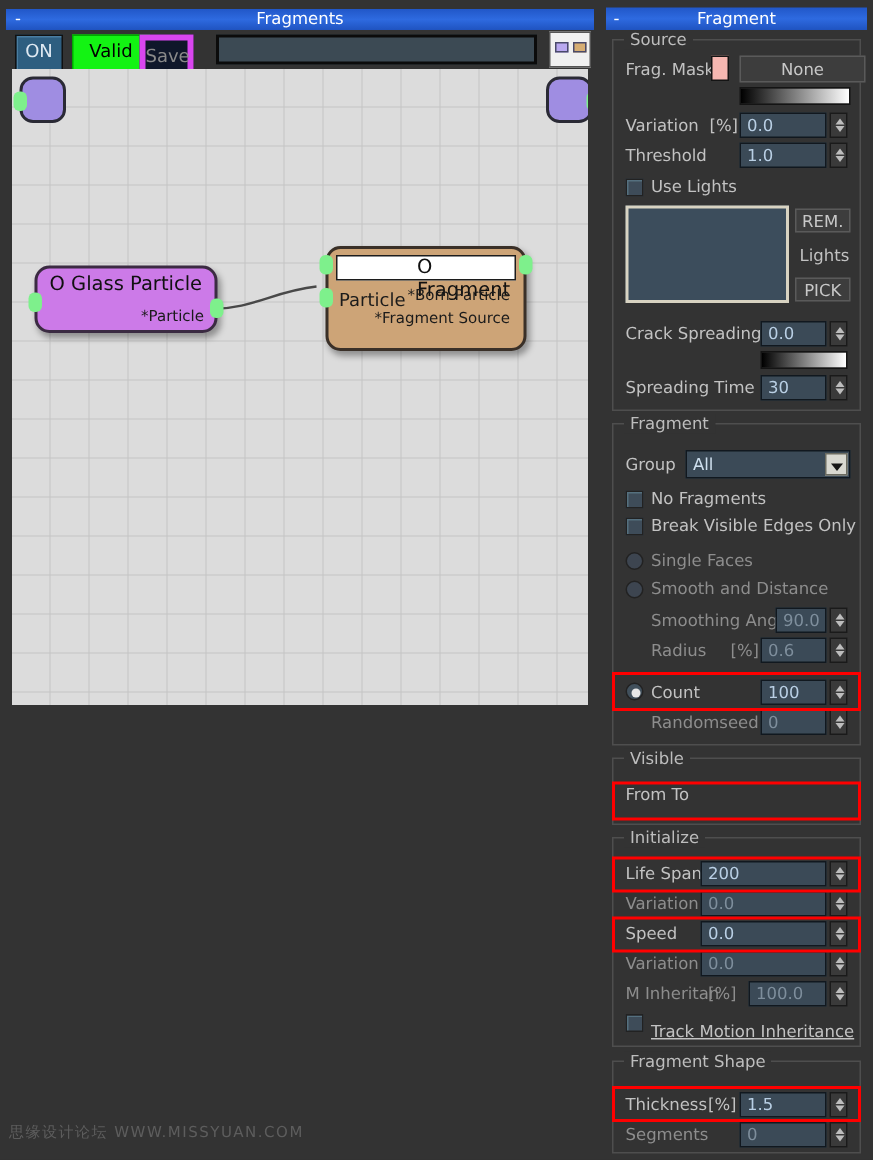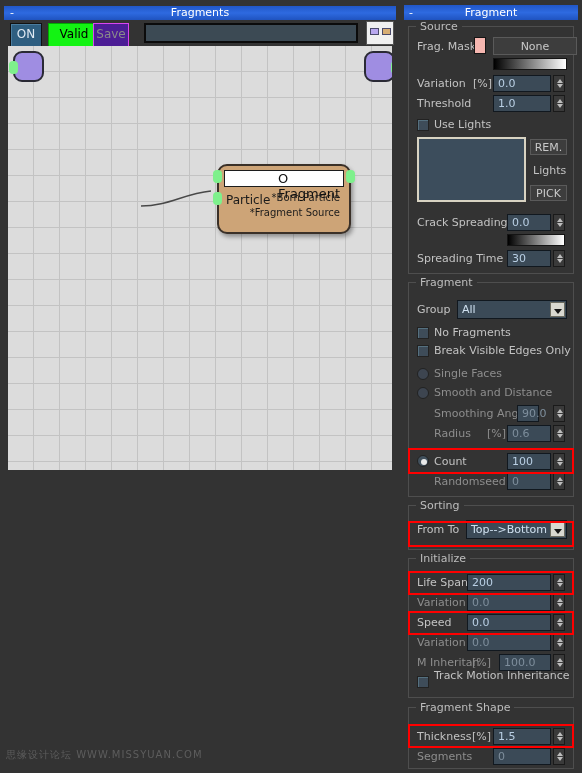--- a/index.html
+++ b/index.html
@@ -18,21 +18,21 @@
   }
   .title-bar .tb-min{position:absolute;left:6px;top:0;font-size:11px;line-height:14px;color:#ffffff;}
   .toolbar{position:absolute;left:4px;top:21px;width:392px;height:24px;}
   .tb-btn{
     position:absolute;top:2px;height:36px;line-height:20px;text-align:center;
     font-size:12px;box-sizing:border-box;
   }
   #btn-on{left:6px;width:32px;background:#2e5e80;color:#dfe9f2;border:1px solid #111;
           box-shadow:inset 1px 1px 0 #4a7da0;}
   #btn-valid{left:44px;width:52px;background:#13f313;color:#000000;border:1px solid #0a0;}
-  #btn-save{left:89px;width:36px;background:#4c1d95;color:#8a8a8a;border:1px solid #d946ef;}
+  #btn-save{left:89px;width:36px;background:#0f172a;color:#8a8a8a;border:4px solid #d946ef;}
   #name-field{position:absolute;left:140px;top:2px;width:214px;height:20px;background:#3c4a54;
               border:2px solid #0b0b0b;box-sizing:border-box;}
   #legend-icon{position:absolute;left:362px;top:0;width:28px;height:24px;background:#f0f0f0;
                border:1px solid #555;box-sizing:border-box;}
   #legend-icon .sw{position:absolute;height:7px;top:6px;border:1px solid #4a4a6a;box-sizing:border-box;}
   #legend-icon .sw1{left:3px;width:9px;background:#b9a8ef;}
   #legend-icon .sw2{left:15px;width:9px;background:#d6ad73;}
 
   #canvas{position:absolute;left:8px;top:46px;width:384px;height:424px;
           background:#dcdcdc;overflow:hidden;}
@@ -141,20 +141,26 @@
       <path d="M 133 160 C 160 160, 175 148, 203 145" stroke="#484848" stroke-width="1.6" fill="none"></path>
     </svg>
 
     <div class="pill" id="pill-left">
       <div class="nub"></div>
     </div>
     <div class="pill" id="pill-right">
       <div class="nub"></div>
     </div>
 
+    <div class="node" id="node-glass">
+      <div class="nub nub-in"></div>
+      <div class="nub nub-out"></div>
+      <div class="n-title">O Glass Particle</div>
+      <div class="n-out">*Particle</div>
+    </div>
 
     <div class="node" id="node-frag">
       <div class="nub nub-head-l"></div>
       <div class="nub nub-head-r"></div>
       <div class="nub nub-in"></div>
       <div class="n-head">
         <span>O Fragment</span>
       </div>
       <div class="n-inlabel">Particle</div>
       <div class="n-o1">*Born Particle</div>
@@ -237,21 +243,21 @@
     <div class="chk" style="left:8px;top:62px;"></div>
     <span class="lbl" style="left:25px;top:61px;">Break Visible Edges Only</span>
 
     <div class="radio off" style="left:8px;top:85px;"></div>
     <span class="lbl dim" style="left:25px;top:84px;">Single Faces</span>
 
     <div class="radio off" style="left:8px;top:104px;"></div>
     <span class="lbl dim" style="left:25px;top:103px;">Smooth and Distance</span>
 
     <span class="lbl dim" style="left:25px;top:124px;">Smoothing Angle</span>
-    <div class="field dim" style="left:108px;top:122px;width:22px;">90.0</div>
+    <div class="field dim" style="left:108px;top:122px;width:34px;">90.0</div>
     <div class="spin" style="left:144px;top:122px;">
         <i class="ar up"></i>
         <i class="ar dn"></i>
       </div>
 
     <span class="lbl dim" style="left:25px;top:144px;text-align:right;">Radius</span>
     <span class="lbl dim" style="left:78px;top:144px;">[%]</span>
     <div class="field dim" style="left:98px;top:142px;width:44px;">0.6</div>
     <div class="spin" style="left:144px;top:142px;">
         <i class="ar up"></i>
@@ -270,28 +276,22 @@
 
     <span class="lbl dim" style="left:25px;top:192px;">Randomseed</span>
     <div class="field dim" style="left:98px;top:190px;width:44px;">0</div>
     <div class="spin" style="left:144px;top:190px;">
         <i class="ar up"></i>
         <i class="ar dn"></i>
       </div>
   </div>
 
   <div class="group" id="grp-sorting" style="top:505px;height:45px;">
-    <span class="legend">Sorting</span>
+    <span class="legend">Visible</span>
     <span class="lbl" style="left:8px;top:17px;">From To</span>
-    <div class="combo" style="left:57px;top:14px;width:101px;">
-      <span>Top--&gt;Bottom</span>
-      <span class="arrowbox">
-          <i></i>
-        </span>
-    </div>
   </div>
 
   <div class="group" id="grp-init" style="top:558px;height:140px;">
     <span class="legend">Initialize</span>
 
     <span class="lbl" style="left:8px;top:17px;">Life Span</span>
     <div class="field" style="left:58px;top:15px;width:84px;">200</div>
     <div class="spin" style="left:144px;top:15px;">
         <i class="ar up"></i>
         <i class="ar dn"></i>
@@ -322,21 +322,21 @@
 
     <span class="lbl dim" style="left:8px;top:97px;">M Inheritan</span>
     <span class="lbl dim" style="left:63px;top:97px;">[%]</span>
     <div class="field dim" style="left:90px;top:95px;width:52px;">100.0</div>
     <div class="spin" style="left:144px;top:95px;">
         <i class="ar up"></i>
         <i class="ar dn"></i>
       </div>
 
     <div class="chk" style="left:8px;top:117px;"></div>
-    <span class="lbl" style="left:25px;top:110px;">Track Motion Inheritance</span>
+    <span class="lbl" style="left:25px;top:122px;text-decoration:underline;">Track Motion Inheritance</span>
   </div>
 
   <div class="group" id="grp-shape" style="top:707px;height:62px;">
     <span class="legend">Fragment Shape</span>
 
     <span class="lbl" style="left:8px;top:22px;">Thickness</span>
     <span class="lbl" style="left:63px;top:22px;">[%]</span>
     <div class="field" style="left:84px;top:20px;width:58px;">1.5</div>
     <div class="spin" style="left:144px;top:20px;">
         <i class="ar up"></i>

